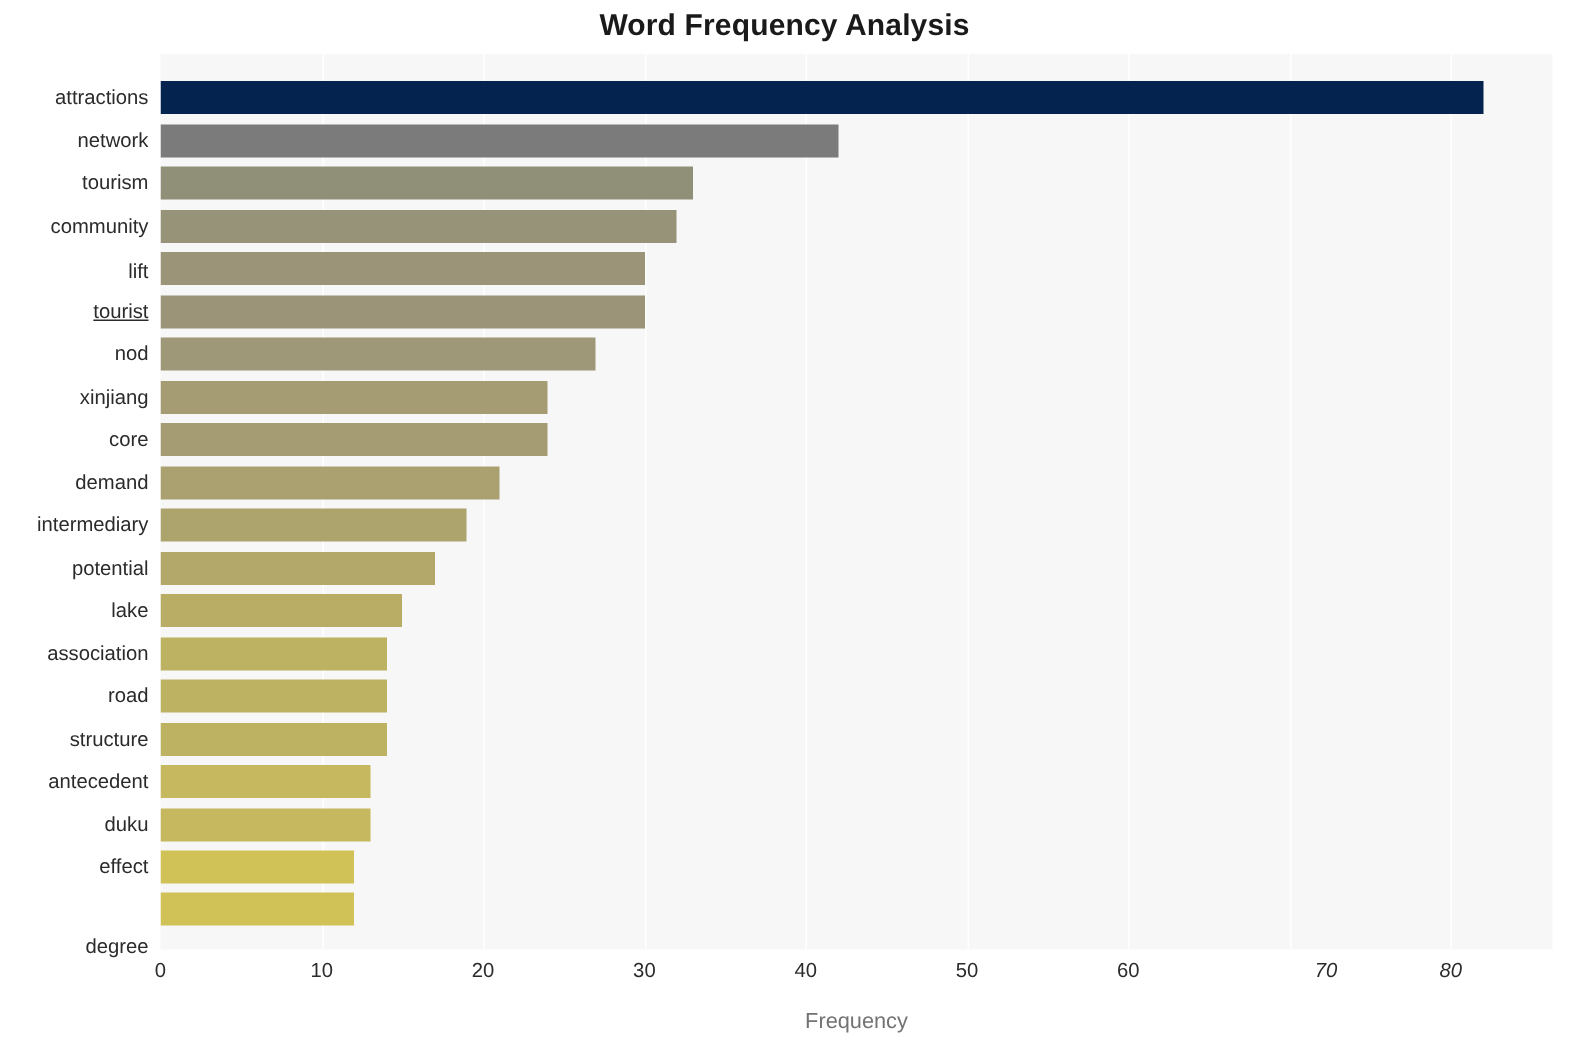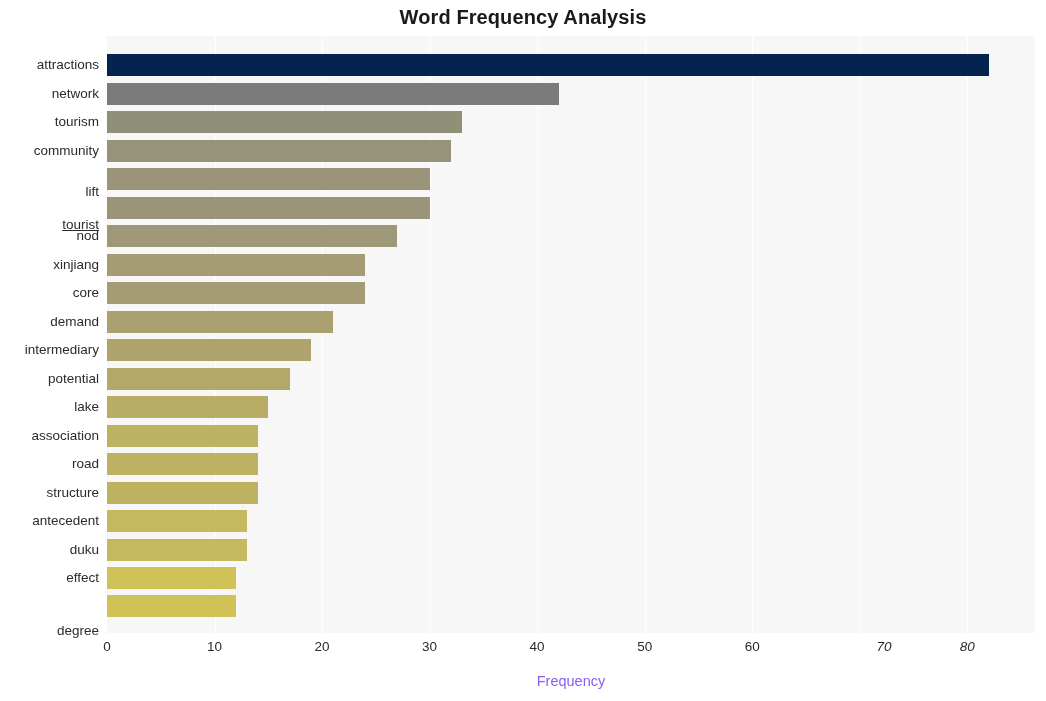--- a/index.html
+++ b/index.html
@@ -99,37 +99,37 @@
     white-space: nowrap;
   }
 
   #x-axis-title {
     position: absolute;
     left: 107px;
     top: 673px;
     width: 928px;
     text-align: center;
     font-size: 14.5px;
-    color: #8b5cf6;
+    color: #737373;
   }
 </style>
 </head>
 <body>
 
 <div id="chart-root">
 
   <div id="chart-title">Word Frequency Analysis</div>
 
   <div id="y-axis">
       <div class="ytick-label" style="top: 22.0663px;">attractions</div>
       <div class="ytick-label" style="top: 50.5628px;">network</div>
       <div class="ytick-label" style="top: 79.0592px;">tourism</div>
       <div class="ytick-label" style="top: 107.556px;">community</div>
-      <div class="ytick-label" style="top: 149px; text-align: center;">lift</div>
-      <div class="ytick-label" style="top: 182px; text-decoration: underline;">tourist</div>
+      <div class="ytick-label" style="top: 138px; text-align: center;">lift</div>
+      <div class="ytick-label" style="top: 165px; text-decoration: underline;">tourist</div>
       <div class="ytick-label" style="top: 193.045px;">nod</div>
       <div class="ytick-label" style="top: 221.541px;">xinjiang</div>
       <div class="ytick-label" style="top: 250.038px;">core</div>
       <div class="ytick-label" style="top: 278.534px;">demand</div>
       <div class="ytick-label" style="top: 307.031px;">intermediary</div>
       <div class="ytick-label" style="top: 335.527px;">potential</div>
       <div class="ytick-label" style="top: 364.023px;">lake</div>
       <div class="ytick-label" style="top: 392.52px; margin-left: 22px;">association</div>
       <div class="ytick-label" style="top: 421.016px;">road</div>
       <div class="ytick-label" style="top: 449.513px;">structure</div>

